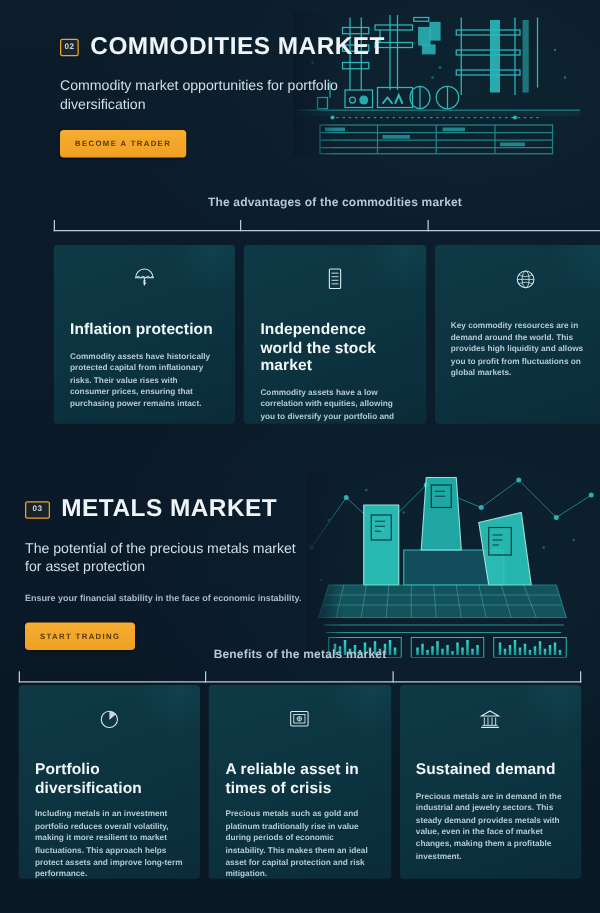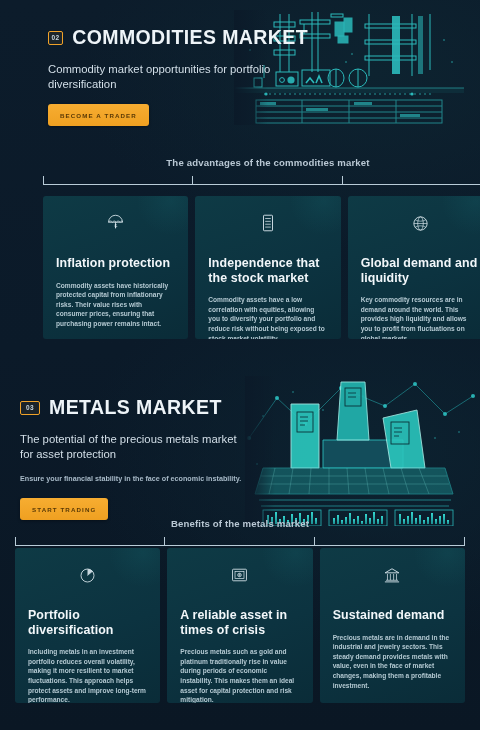--- a/index.html
+++ b/index.html
@@ -228,35 +228,34 @@
       <div class="card">
         <div class="card-icon">
           <svg width="14" height="18" viewBox="0 0 16 22" fill="none" stroke="#dce8ef" stroke-width="1.1">
             <rect x="2.5" y="1.5" width="11" height="19" rx="1"></rect>
             <line x1="4.6" y1="5.5" x2="11.4" y2="5.5" stroke-width="0.9"></line>
             <line x1="4.6" y1="9" x2="11.4" y2="9" stroke-width="0.9"></line>
             <line x1="4.6" y1="12.5" x2="11.4" y2="12.5" stroke-width="0.9"></line>
             <line x1="4.6" y1="16" x2="11.4" y2="16" stroke-width="0.9"></line>
           </svg>
         </div>
-        <div class="card-title">Independence that the stock market</div>
+        <div class="card-title">Independence world the stock market</div>
         <div class="card-text">Commodity assets have a low correlation with equities, allowing you to diversify your portfolio and reduce risk without being exposed to stock market volatility.</div>
       </div>
 
       <div class="card">
         <div class="card-icon">
           <svg width="17" height="17" viewBox="0 0 22 22" fill="none" stroke="#dce8ef" stroke-width="1.1">
             <circle cx="11" cy="11" r="8.6"></circle>
             <ellipse cx="11" cy="11" rx="3.6" ry="8.6" stroke-width="0.85"></ellipse>
             <line x1="2.4" y1="11" x2="19.6" y2="11" stroke-width="0.85"></line>
             <path d="M4 6.2c4.4 2.4 9.6 2.4 14 0" stroke-width="0.8"></path>
             <path d="M4 15.8c4.4-2.4 9.6-2.4 14 0" stroke-width="0.8"></path>
           </svg>
         </div>
-        <div class="card-title">Global demand and liquidity</div>
         <div class="card-text">Key commodity resources are in demand around the world. This provides high liquidity and allows you to profit from fluctuations on global markets.</div>
       </div>
 
     </div>
   </div>
 
   <div class="section sec-metals">
 
     <div class="hero-art" style="top:6px;">
       <svg width="235" height="150" viewBox="0 0 235 150">

